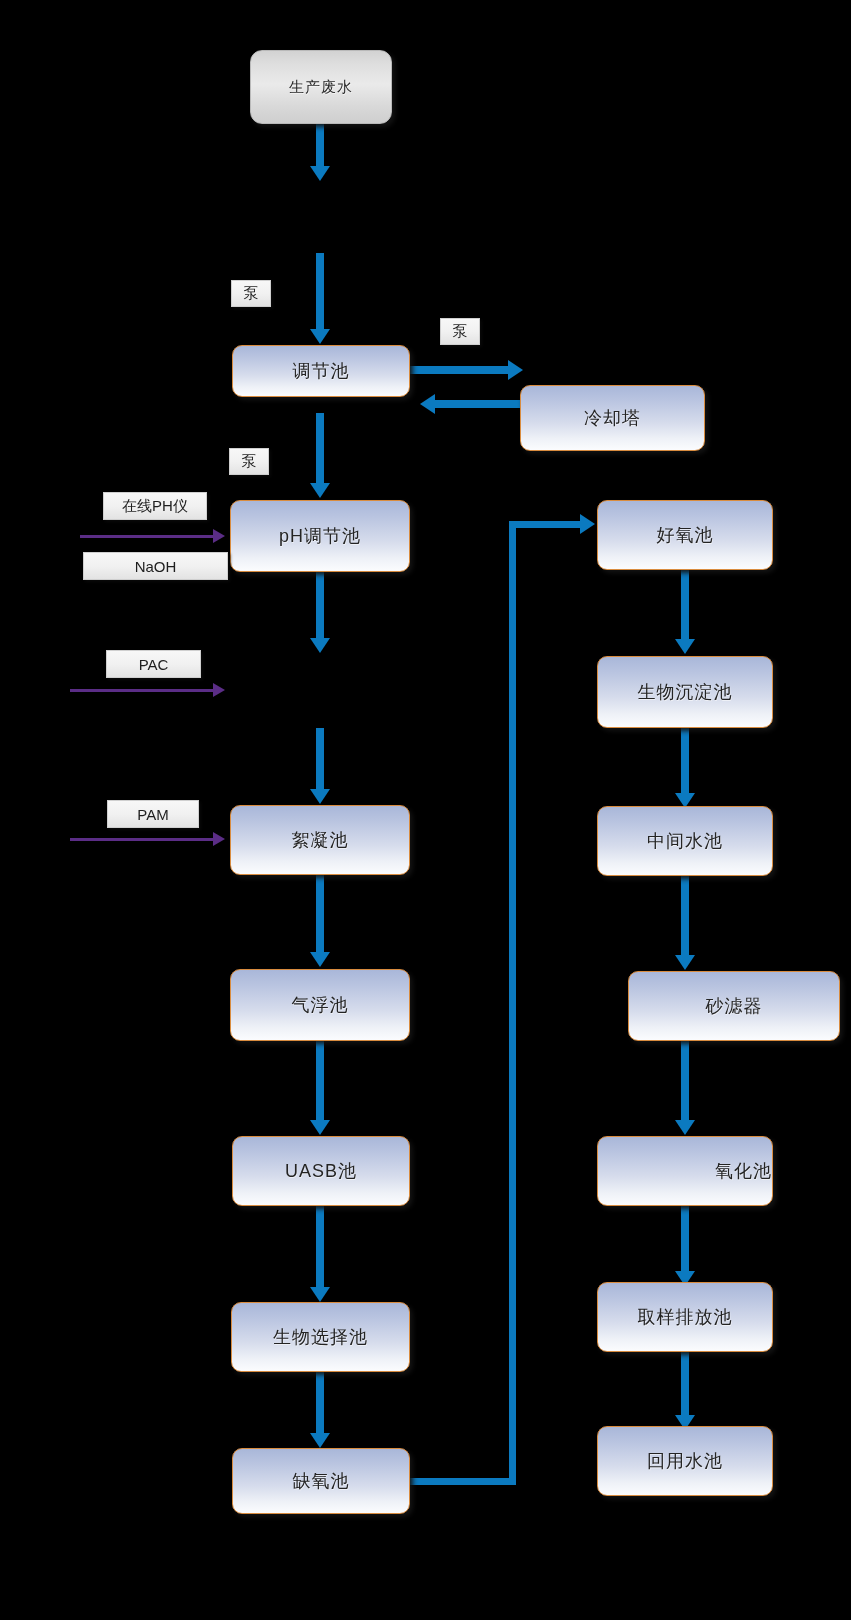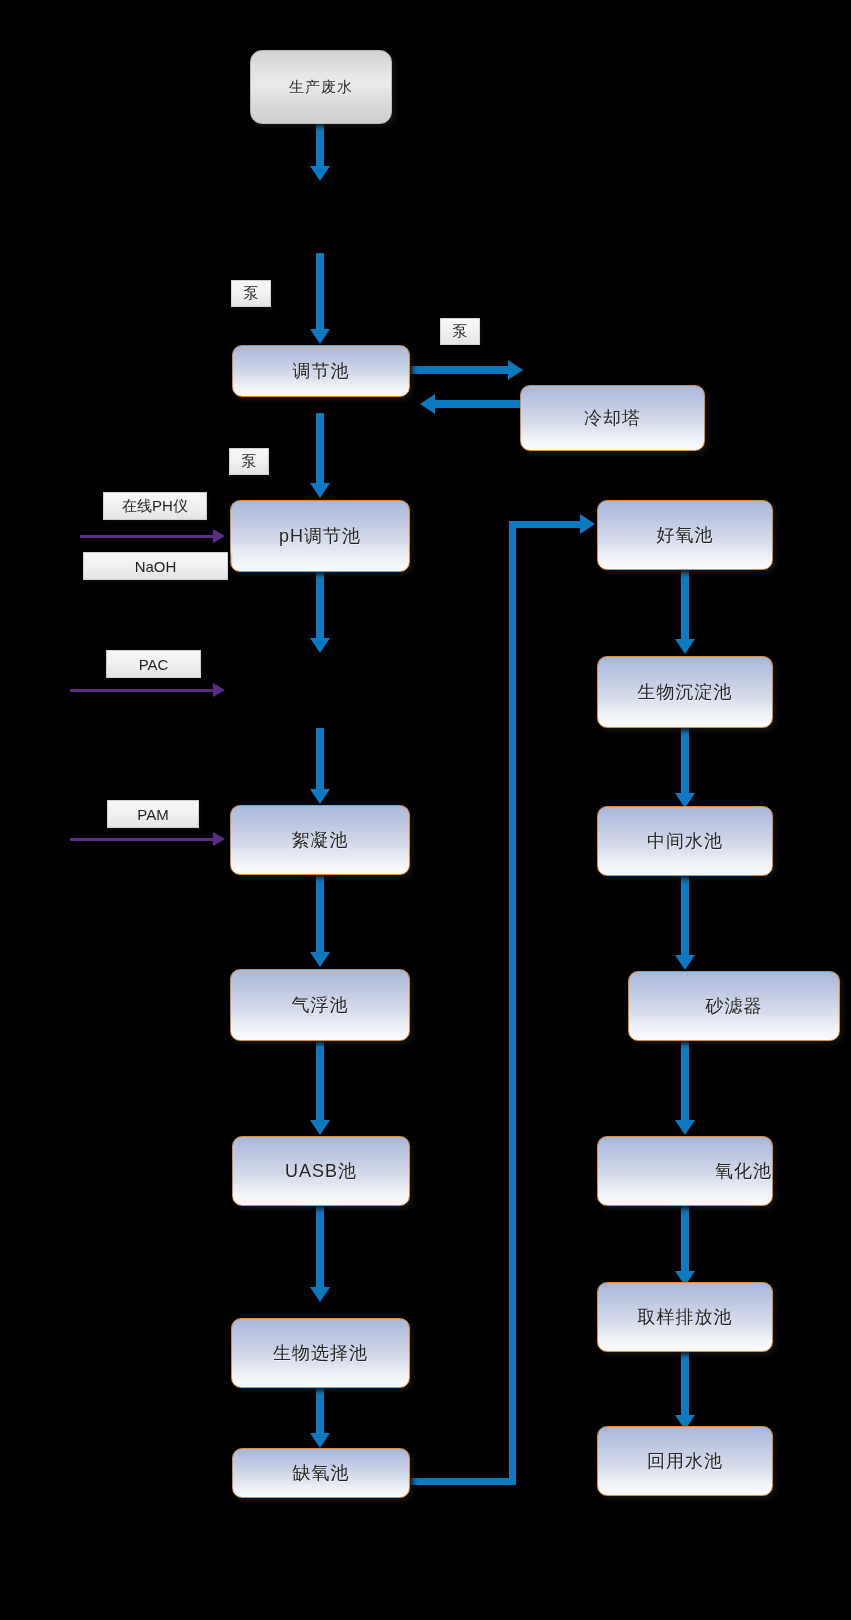--- a/index.html
+++ b/index.html
@@ -207,28 +207,28 @@
   <div class="vline" style="left:316px; top:1041px; width:8px; height:82px;"></div>
   <div class="arrow-down" style="left:310px; top:1120px;"></div>
 
   <div class="node" style="left:232px; top:1136px; width:178px; height:70px;">
     <span>UASB池</span>
   </div>
 
   <div class="vline" style="left:316px; top:1206px; width:8px; height:84px;"></div>
   <div class="arrow-down" style="left:310px; top:1287px;"></div>
 
-  <div class="node" style="left:231px; top:1302px; width:179px; height:70px;margin-top:16px;">
+  <div class="node" style="left:231px; top:1302px; width:179px; height:70px;">
     <span>生物选择池</span>
   </div>
 
   <div class="vline" style="left:316px; top:1372px; width:8px; height:64px;"></div>
   <div class="arrow-down" style="left:310px; top:1433px;"></div>
 
-  <div class="node" style="left:232px; top:1448px; width:178px; height:50px;">
+  <div class="node" style="left:232px; top:1448px; width:178px; height:66px;">
     <span>缺氧池</span>
   </div>
 
   <div class="hline" style="left:410px; top:1478px; width:106px; height:7px;"></div>
 
   <div class="vline" style="left:509px; top:521px; width:7px; height:964px;"></div>
 
   <div class="hline" style="left:509px; top:521px; width:78px; height:7px;"></div>
   <div class="arrow-right" style="left:580px; top:514px;"></div>
 

